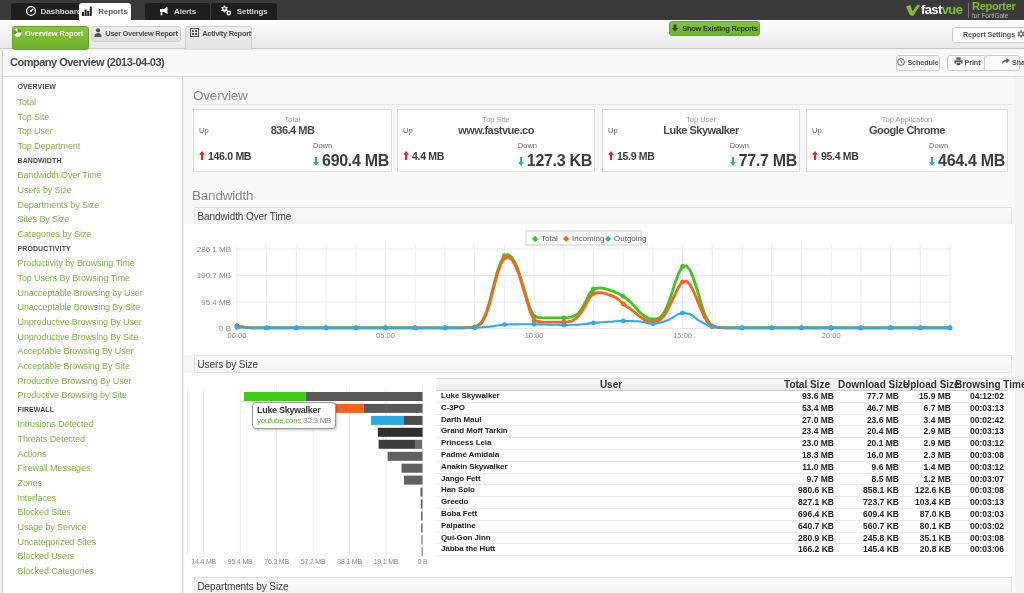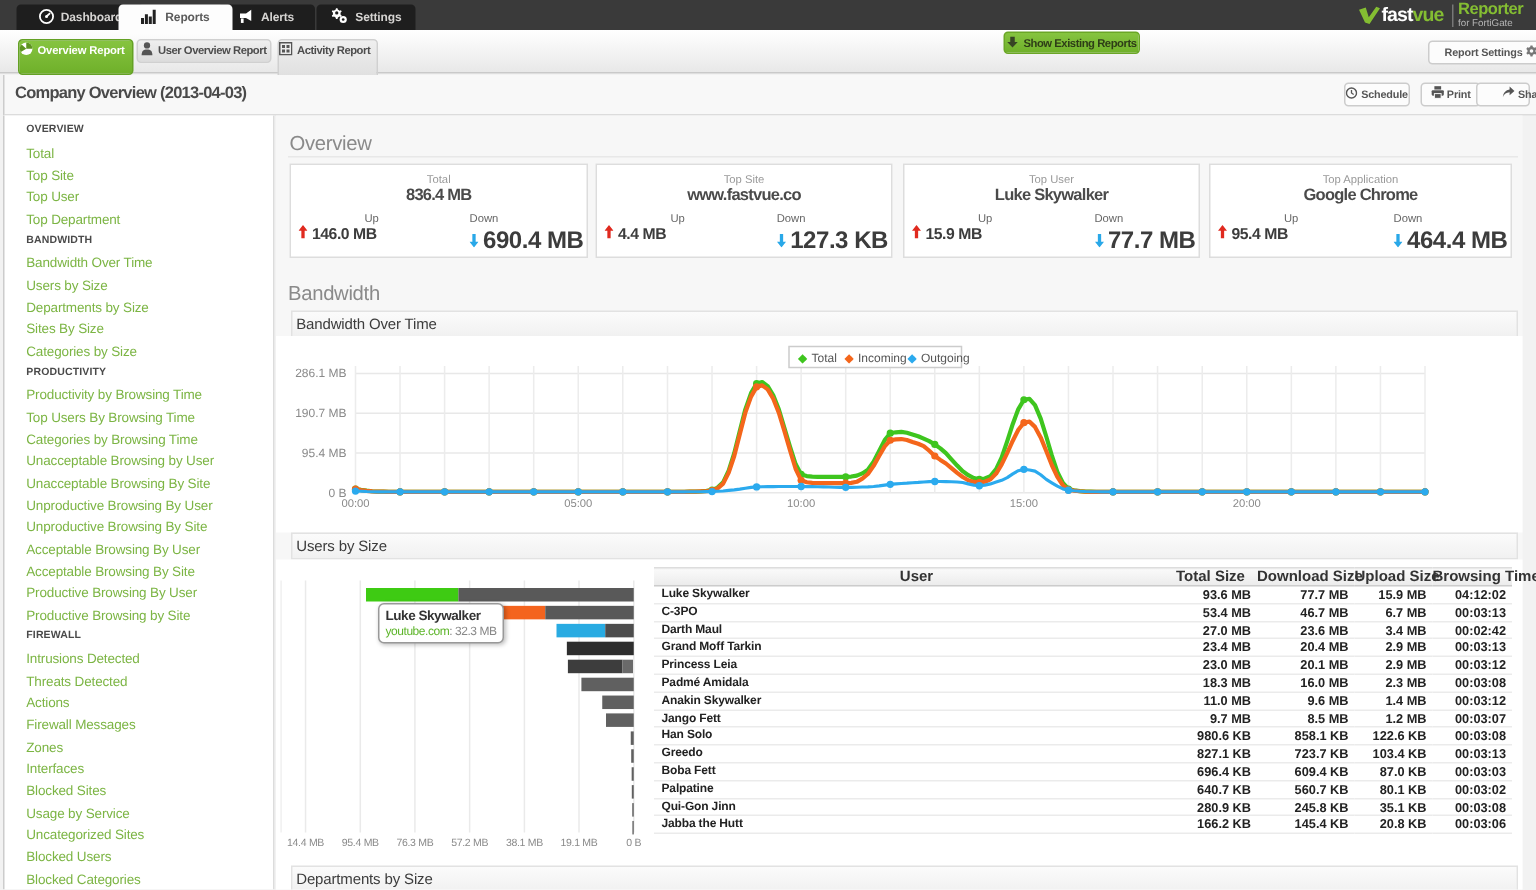--- a/index.html
+++ b/index.html
@@ -21,42 +21,42 @@
 #sidebar .sect { font-size:7px; font-weight:bold; color:#4a4a4a; letter-spacing:0.1px; }
 #sidebar div { height:14.67px; line-height:14.67px; padding-left:14.5px; white-space:nowrap; }
 #sidebar .lnk { font-size:9px; letter-spacing:-0.1px; color:#7cb544; }
 
 #content { position:absolute; left:184px; top:77px; width:831px; height:516px; background:#f7f7f7; }
 .secthead { position:absolute; left:9.5px; width:818px; height:18px; background:linear-gradient(#fbfbfb,#f1f1f1); border:1px solid #e2e2e2; font-size:10px; letter-spacing:-0.1px; color:#3c3c3c; line-height:17px; padding-left:3px; }
 .bigtitle { position:absolute; font-size:13.5px; letter-spacing:-0.2px; color:#8a8a8a; }
 .card { position:absolute; top:32px; height:63px; background:#fff; border:1px solid #ddd; }
 .card .lbl { position:absolute; top:5px; left:0; right:0; text-align:center; font-size:7.5px; color:#999; }
 .card .val { position:absolute; top:14px; left:0; right:0; text-align:center; font-size:11px; letter-spacing:-0.5px; font-weight:bold; color:#4a4a4a; }
-.card .upl { position:absolute; top:31px; left:5px; font-size:7.5px; color:#666;margin-left:44px; }
+.card .upl { position:absolute; top:16px; left:5px; font-size:7.5px; color:#666; }
 .card .upv { position:absolute; top:40px; left:5px; font-size:10.5px; letter-spacing:-0.3px; font-weight:bold; color:#3c3c3c; }
 .card .dwn { position:absolute; top:30.5px; right:2px; text-align:left; }
 .card .dwn .l { font-size:7.5px; color:#666; }
 .card .dwn .v { font-size:16px; letter-spacing:-0.3px; font-weight:bold; color:#3c3c3c; text-align:right; margin-top:2.5px; }
 
 #utable { position:absolute; left:252px; top:301px; width:572px; background:#fff; border-collapse:collapse; table-layout:fixed; }
 #utable th { background:linear-gradient(#fafafa,#ebebeb); border-top:1px solid #ddd; border-bottom:1px solid #ccc; font-size:10px; color:#333; height:12px; font-weight:bold; white-space:nowrap; }
 #utable td { font-size:8.5px; font-weight:bold; color:#222; height:10.8px; line-height:10.8px; border-bottom:1px solid #ebebeb; padding:0; white-space:nowrap; overflow:hidden; } 
 #utable td.r { text-align:right; padding-right:4px; }
 #utable td.name { padding-left:5px; font-size:8px; letter-spacing:-0.1px; }
 </style></head>
 <body>
 <div id="page">
 
 <div id="topbar">
   <div class="tab" style="left:11px; width:85px;"><svg width="10" height="10" viewBox="0 0 10 10">
           <circle cx="5" cy="5" r="4.4" fill="none" stroke="#fff" stroke-width="1.2"></circle>
           <path d="M5 5 L7.4 2.8" stroke="#fff" stroke-width="1.2"></path>
           <circle cx="5" cy="5" r="1" fill="#fff"></circle>
         </svg>Dashboard</div>
-  <div class="tab active" style="left:79px; width:76px;"><svg width="11" height="10" viewBox="0 0 11 10">
+  <div class="tab active" style="left:79px; width:52px;"><svg width="11" height="10" viewBox="0 0 11 10">
           <g fill="#222">
             <rect x="0" y="6" width="2" height="4"></rect>
             <rect x="2.6" y="3.5" width="2" height="6.5"></rect>
             <rect x="5.2" y="5" width="2" height="5"></rect>
             <rect x="7.8" y="0.5" width="2" height="9.5"></rect>
           </g>
         </svg>Reports</div>
   <div class="tab" style="left:144.5px; width:65px;"><svg width="11" height="10" viewBox="0 0 11 10">
           <path d="M9.5 0.5 L9.5 8 L6 6 L2 6 L2 3 L6 3 Z" fill="#fff"></path>
           <rect x="2.6" y="6.3" width="1.8" height="3" fill="#fff"></rect>
@@ -84,21 +84,21 @@
 <div id="toolbar">
   <div class="btn-green" style="left:12px; top:6px; width:77px; height:24px; line-height:14px; "><svg width="9" height="9" viewBox="0 0 10 10" style="vertical-align:-1px; margin-right:3px;">
           <circle cx="5" cy="5" r="4.6" fill="#fff"></circle>
           <path d="M5 5 L5 0.4 A4.6 4.6 0 0 1 9.6 5 Z" fill="#5d9420"></path>
           <path d="M5 5 L1 7.4 A4.6 4.6 0 0 1 1.6 1.8 Z" fill="#5d9420"></path>
         </svg>Overview Report</div>
   <div class="btn-gray" style="left:91px; top:6px; width:90px; height:16px; line-height:14px; text-align:center;"><svg width="8" height="9" viewBox="0 0 8 9" style="vertical-align:-1px; margin-right:3px;">
           <circle cx="4" cy="2.3" r="2.1" fill="#555"></circle>
           <path d="M0.4 9 C0.4 6 1.6 5 4 5 C6.4 5 7.6 6 7.6 9 Z" fill="#555"></path>
         </svg><span style="letter-spacing:-0.3px;">User Overview Report</span></div>
-  <div class="btn-gray" style="left:185px; top:6px; width:67px; height:32px; line-height:14px; text-align:left;"><svg width="9" height="9" viewBox="0 0 9 9" style="vertical-align:-1px; margin-right:3px;">
+  <div class="btn-gray" style="left:185px; top:6px; width:67px; height:32px; line-height:14px; text-align:right;"><svg width="9" height="9" viewBox="0 0 9 9" style="vertical-align:-1px; margin-right:3px;">
           <rect x="0.5" y="0.5" width="8" height="8" fill="none" stroke="#555" stroke-width="1"></rect>
           <rect x="2" y="2" width="2" height="2" fill="#555"></rect>
           <rect x="5" y="2" width="2" height="2" fill="#555"></rect>
           <rect x="2" y="5" width="2" height="2" fill="#555"></rect>
           <rect x="5" y="5" width="2" height="2" fill="#555"></rect>
         </svg><span style="letter-spacing:-0.3px;">Activity Report</span></div>
   <div class="btn-green" style="left:669px; top:1px; width:91px; height:15px; line-height:13px; text-align:center; color:#2e3d17; border-color:#6aa626;"><svg width="8" height="8" viewBox="0 0 8 8" style="vertical-align:-1px; margin-right:3px;">
           <path d="M2.5 0.5 h3 v3.5 h2 L4 7.6 L0.5 4 h2 Z" fill="#374524"></path>
         </svg><span style="letter-spacing:-0.3px;">Show Existing Reports</span></div>
   <div class="btn-white" style="left:952px; top:7px; width:84px; height:16px; line-height:14px; text-align:center;">Report Settings <svg width="8" height="8" viewBox="0 0 12 12" style="vertical-align:-1px;">
@@ -131,21 +131,20 @@
 <div class="lnk">Top Department</div>
 <div class="sect">BANDWIDTH</div>
 <div class="lnk">Bandwidth Over Time</div>
 <div class="lnk">Users by Size</div>
 <div class="lnk">Departments by Size</div>
 <div class="lnk">Sites By Size</div>
 <div class="lnk">Categories by Size</div>
 <div class="sect">PRODUCTIVITY</div>
 <div class="lnk">Productivity by Browsing Time</div>
 <div class="lnk">Top Users By Browsing Time</div>
-<div class="lnk">Categories by Browsing Time</div>
 <div class="lnk">Unacceptable Browsing by User</div>
 <div class="lnk">Unacceptable Browsing By Site</div>
 <div class="lnk">Unproductive Browsing By User</div>
 <div class="lnk">Unproductive Browsing By Site</div>
 <div class="lnk">Acceptable Browsing By User</div>
 <div class="lnk">Acceptable Browsing By Site</div>
 <div class="lnk">Productive Browsing By User</div>
 <div class="lnk">Productive Browsing by Site</div>
 <div class="sect">FIREWALL</div>
 <div class="lnk">Intrusions Detected</div>

